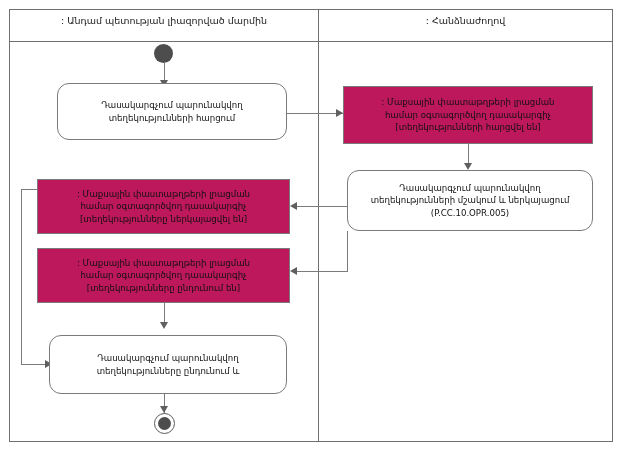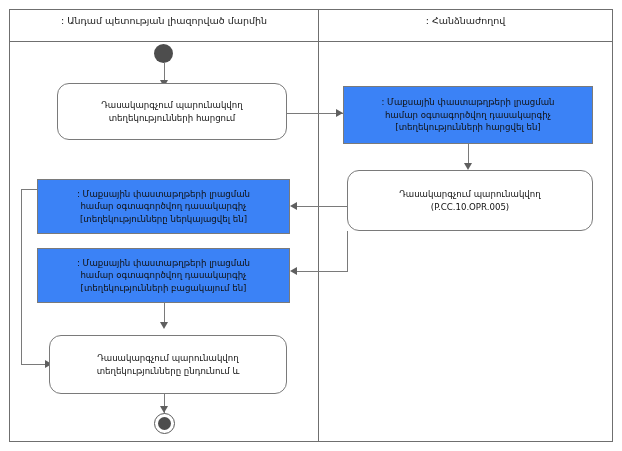--- a/index.html
+++ b/index.html
@@ -74,21 +74,21 @@
     color: #101010;
     padding: 3px 7px;
     z-index: 4;
   }
   
   .objbox {
     position: absolute;
     box-sizing: border-box;
     border: 1px solid #7a7a7a;
     border-radius: 0;
-    background: #3b82f6;
+    background: #be185d;
     display: flex;
     align-items: center;
     justify-content: center;
     text-align: center;
     font-size: 8.6px;
     line-height: 12.5px;
     color: #101010;
     padding: 3px 7px;
     z-index: 4;
   }
@@ -195,37 +195,38 @@
     <span>
       <span>: Մաքսային փաստաթղթերի լրացման</span>
       <span>համար օգտագործվող դասակարգիչ</span>
       <span>[տեղեկությունների հարցվել են]</span>
     </span>
   </div>
 
   <div class="activity" id="right-activity-1" style="left:347px; top:170px; width:246px; height:61px;">
     <span>
       <span>Դասակարգչում պարունակվող</span>
+      <span>տեղեկությունների մշակում և ներկայացում</span>
       <span>(P.CC.10.OPR.005)</span>
     </span>
   </div>
 
   <div class="objbox" id="left-object-1" style="left:37px; top:179px; width:253px; height:55px;">
     <span>
       <span>: Մաքսային փաստաթղթերի լրացման</span>
       <span>համար օգտագործվող դասակարգիչ</span>
       <span>[տեղեկությունները ներկայացվել են]</span>
     </span>
   </div>
 
   <div class="objbox" id="left-object-2" style="left:37px; top:248px; width:253px; height:55px;">
     <span>
       <span>: Մաքսային փաստաթղթերի լրացման</span>
       <span>համար օգտագործվող դասակարգիչ</span>
-      <span>[տեղեկությունների բացակայում են]</span>
+      <span>[տեղեկությունները ընդունում են]</span>
     </span>
   </div>
 
   <div class="activity" id="left-activity-2" style="left:49px; top:335px; width:238px; height:59px;">
     <span>
       <span>Դասակարգչում պարունակվող</span>
       <span>տեղեկությունները ընդունում և</span>
     </span>
   </div>
 

